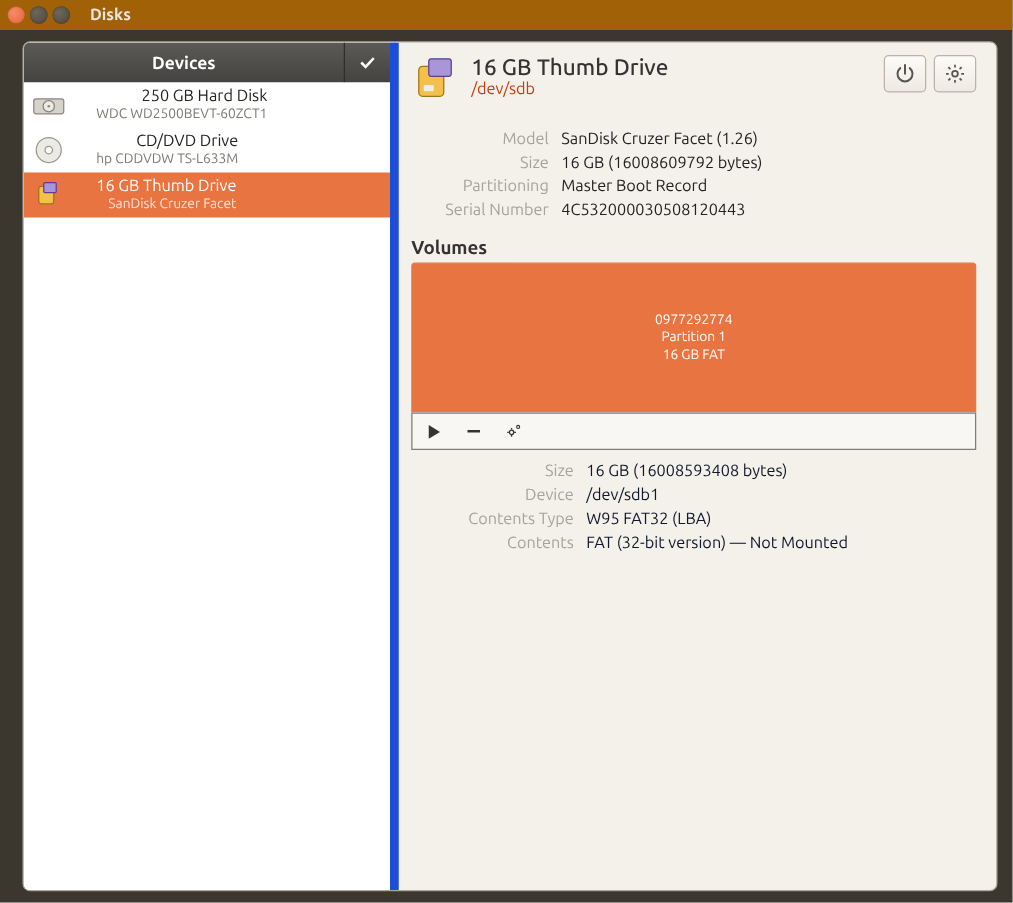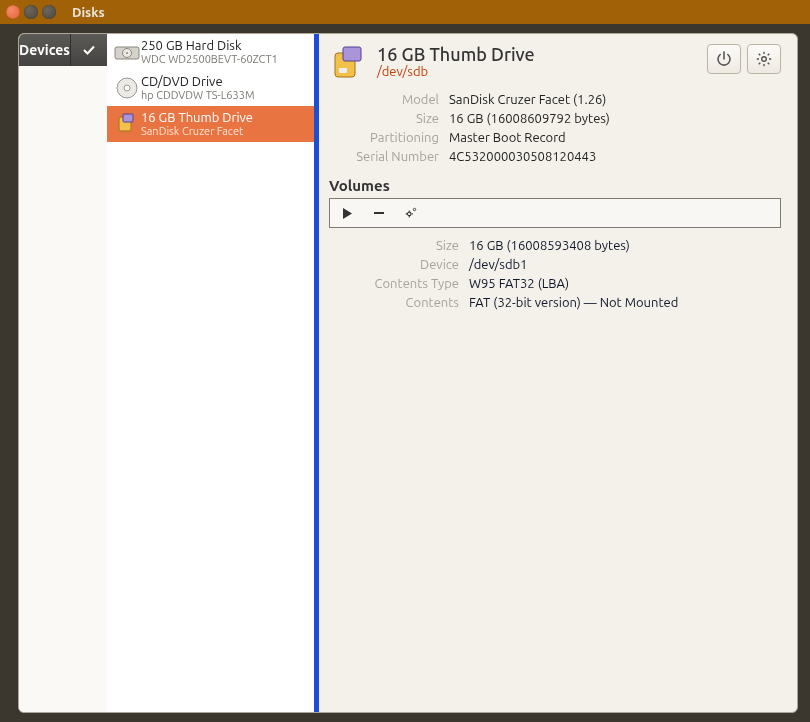--- a/index.html
+++ b/index.html
@@ -8,47 +8,47 @@
 
 .titlebar { height: 24px; background: #a16207; display: flex; align-items: center; padding: 0 6px; }
 .win-btn { width: 14px; height: 14px; border-radius: 50%; margin-right: 4px; display: inline-block; }
 .win-close { background: radial-gradient(circle at 35% 35%, #f58c6a, #e66231); box-shadow: inset 0 0 1px #7d3115; }
 .win-min, .win-max { background: radial-gradient(circle at 35% 35%, #6e665a, #4b463d); box-shadow: inset 0 0 1px #2b271f; }
 .titlebar-title { color: #e9e5dd; font-size: 13px; font-weight: bold; margin-left: 12px; }
 
 .app { position: absolute; left: 18px; top: 33px; width: 780px; height: 680px; background: #f4f1eb; border: 1px solid #ada79a; border-radius: 6px; display: flex; overflow: hidden; }
 
 
-.left { width: 300px; border-right: 5px solid #1d4ed8; display: flex; flex-direction: row; background: #fbf9f6; }
+.left { width: 300px; border-right: 7px solid #1d4ed8; display: flex; flex-direction: column; background: #fbf9f6; text-align: right; }
 .left-header { display: flex; background: linear-gradient(#5b5a56, #444341); height: 32px; align-items: stretch; }
 .left-header .title-cell { flex: 1; display: flex; align-items: center; justify-content: center; color: #fff; font-weight: bold; font-size: 14px; border-right: 1px solid #2f2e2c; }
 .left-header .check-cell { width: 36px; display: flex; align-items: center; justify-content: center; color: #fff; }
 .section-label { font-size: 12px; font-weight: bold; color: #4b4945; padding: 4px 8px 0 6px; background: #f4f1eb; }
 
 .drive-list { flex: 1; overflow: auto; background: #fff; }
-.drive-item { display: flex; align-items: center; padding: 2px 6px; gap: 0; min-height: 36px; }
+.drive-item { display: flex; align-items: center; padding: 2px 6px; gap: 24px; min-height: 36px; }
 .drive-item .icon { width: 28px; height: 28px; flex: 0 0 28px; display: flex; align-items:center; justify-content:center; }
 .drive-text { line-height: 1.15; font-size: 13px; }
 .drive-text .l1 { color: #222; }
 .drive-text .l2 { color: #7b7972; font-size: 11px; }
 .drive-item.selected { background: #e87442; }
 .drive-item.selected .l1 { color: #fff; }
 .drive-item.selected .l2 { color: #fce2d3; }
 
 
 .right { flex: 1; padding: 10px 16px 10px 10px; color: #3b3b39; display: flex; flex-direction: column; }
 .hdr { display: flex; align-items: flex-start; margin-bottom: 4px; }
 .hdr .icon { width: 40px; height: 40px; margin-right: 8px; }
 .hdr-title { font-size: 18px; font-weight: 500; color: #333; }
 .hdr-sub { font-size: 13px; color: #c2410c; }
 .hdr-spacer { flex: 1; }
 .hdr-actions { display: flex; gap: 6px; }
 .icon-btn { width: 34px; height: 30px; border: 1px solid #b9b4a7; border-radius: 4px; background: linear-gradient(#fdfbf8,#eeeae2); display:flex; align-items:center; justify-content:center; color:#555; }
 
-.kvgrid { display: grid; grid-template-columns: 110px 1fr; column-gap: 10px; row-gap: 5px; margin-left: 0px; margin-top: 4px; font-size: 13px; }
+.kvgrid { display: grid; grid-template-columns: 110px 1fr; column-gap: 10px; row-gap: 5px; margin-left: 0px; margin-top: 16px; font-size: 13px; }
 .kvgrid .k { text-align: right; color: #a6a39a; }
 .kvgrid .v { color: #222; }
 
 .sec-title { font-weight: bold; font-size: 15px; margin-top: 14px; margin-bottom: 4px; color: #333; }
 
 .vol-display { border: 1px solid #e3794a; border-radius: 3px 3px 0 0; background: #e87442; height: 120px; display:flex; flex-direction: column; align-items:center; justify-content:center; color:#fff; font-size:11px; line-height:1.3; }
 .vol-toolbar { border:1px solid #7f7c73; border-top:1px solid #7f7c73; height: 30px; display:flex; align-items:center; padding: 0 8px; gap: 14px; background: #f9f7f3; }
 .tb-btn { width:18px; height:18px; display:flex; align-items:center; justify-content:center; color:#454440; font-size:13px; }
 
 .kvgrid2 { display: grid; grid-template-columns: 130px 1fr; column-gap: 10px; row-gap: 5px; margin-top: 10px; font-size: 13px; }
@@ -171,20 +171,25 @@
       <div class="k">Size</div>
       <div class="v">16 GB (16008609792 bytes)</div>
       <div class="k">Partitioning</div>
       <div class="v">Master Boot Record</div>
       <div class="k">Serial Number</div>
       <div class="v">4C532000030508120443</div>
     </div>
 
     <div class="sec-title">Volumes</div>
 
+    <div class="vol-display">
+      <div>0977292774</div>
+      <div>Partition 1</div>
+      <div>16 GB FAT</div>
+    </div>
     <div class="vol-toolbar">
       <span class="tb-btn">
         <svg width="11" height="11" viewBox="0 0 11 11">
             <path d="M1 0 L10 5.5 L1 11 Z" fill="#333"></path>
           </svg>
       </span>
       <span class="tb-btn">
         <svg width="12" height="12" viewBox="0 0 12 12">
             <rect x="1" y="5" width="10" height="2" fill="#333"></rect>
           </svg>

